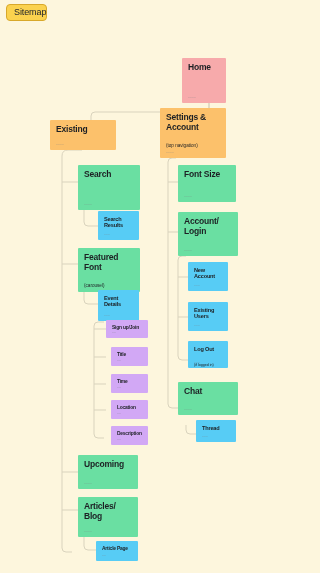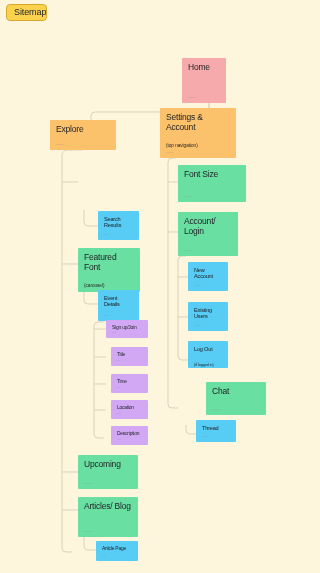--- a/index.html
+++ b/index.html
@@ -33,21 +33,21 @@
     position: absolute;
     box-sizing: border-box;
     border-radius: 1px;
     padding: 5px 6px 4px 6px;
     overflow: hidden;
     color: #1d2024;
     line-height: 1.16;
   }
   .node .title {
     display: block;
-    font-weight: 400;
+    font-weight: 700;
     letter-spacing: -0.2px;
   }
   .node .sub {
     font-size: 4.6px;
     letter-spacing: 0px;
     vertical-align: baseline;
     line-height: 1.15;
   }
   .node .stub {
     position: absolute;
@@ -117,29 +117,33 @@
   </svg>
 
   <div class="sitemap-tag">Sitemap</div>
 
   <div class="node t-md" style="left:182px; top:58px; width:44px; height:45px; background:#f7aaab;">
     <span class="title">Home</span>
     <span class="stub">____</span>
   </div>
 
   <div class="node t-md" style="left:50px; top:120px; width:66px; height:30px; background:#fcc16b;">
-    <span class="title">Explore</span>
-    <span class="stub">____</span>
-  </div>
-
-  <div class="node t-md" style="left:160px; top:108px; width:76px; height:50px; background:#fcc16b;">
+    <span class="title">Existing</span>
+    <span class="stub">____</span>
+  </div>
+
+  <div class="node t-md" style="left:160px; top:108px; width:66px; height:50px; background:#fcc16b;">
     <span class="title">Settings &amp; Account</span><span class="sub">(top navigation)</span>
     <span class="stub">____</span>
   </div>
 
+  <div class="node t-md" style="left:78px; top:165px; width:62px; height:45px; background:#6adfa2;">
+    <span class="title">Search</span>
+    <span class="stub">____</span>
+  </div>
 
   <div class="node t-sm" style="left:98px; top:211px; width:41px; height:29px; background:#57ccf5;">
     <span class="title">Search Results</span>
     <span class="stub">___</span>
   </div>
 
   <div class="node t-md" style="left:78px; top:248px; width:62px; height:44px; background:#6adfa2;">
     <span class="title">Featured Font</span><span class="sub">(carousel)</span>
     <span class="stub">____</span>
   </div>
@@ -178,21 +182,21 @@
   <div class="node t-md" style="left:78px; top:497px; width:60px; height:40px; background:#6adfa2;">
     <span class="title">Articles/ Blog</span>
     <span class="stub">____</span>
   </div>
 
   <div class="node t-xs" style="left:96px; top:541px; width:42px; height:20px; background:#57ccf5;">
     <span class="title">Article Page</span>
     <span class="stub">__</span>
   </div>
 
-  <div class="node t-md" style="left:178px; top:165px; width:68px; height:37px; background:#6adfa2;">
+  <div class="node t-md" style="left:178px; top:165px; width:58px; height:37px; background:#6adfa2;">
     <span class="title">Font Size</span>
     <span class="stub">____</span>
   </div>
 
   <div class="node t-md" style="left:178px; top:212px; width:60px; height:44px; background:#6adfa2;">
     <span class="title">Account/ Login</span>
     <span class="stub">____</span>
   </div>
 
   <div class="node t-sm" style="left:188px; top:262px; width:40px; height:29px; background:#57ccf5;">
@@ -203,21 +207,21 @@
   <div class="node t-sm" style="left:188px; top:302px; width:40px; height:29px; background:#57ccf5;">
     <span class="title">Existing Users</span>
     <span class="stub">___</span>
   </div>
 
   <div class="node t-sm" style="left:188px; top:341px; width:40px; height:27px; background:#57ccf5;">
     <span class="title">Log Out</span><span class="sub" style="font-size:3.6px;">(if logged in)</span>
     <span class="stub">___</span>
   </div>
 
-  <div class="node t-md" style="left:178px; top:382px; width:60px; height:33px; background:#6adfa2;margin-left:28px;">
+  <div class="node t-md" style="left:178px; top:382px; width:60px; height:33px; background:#6adfa2;">
     <span class="title">Chat</span>
     <span class="stub">____</span>
   </div>
 
   <div class="node t-sm" style="left:196px; top:420px; width:40px; height:22px; background:#57ccf5;">
     <span class="title">Thread</span>
     <span class="stub">___</span>
   </div>
 
 </div>

